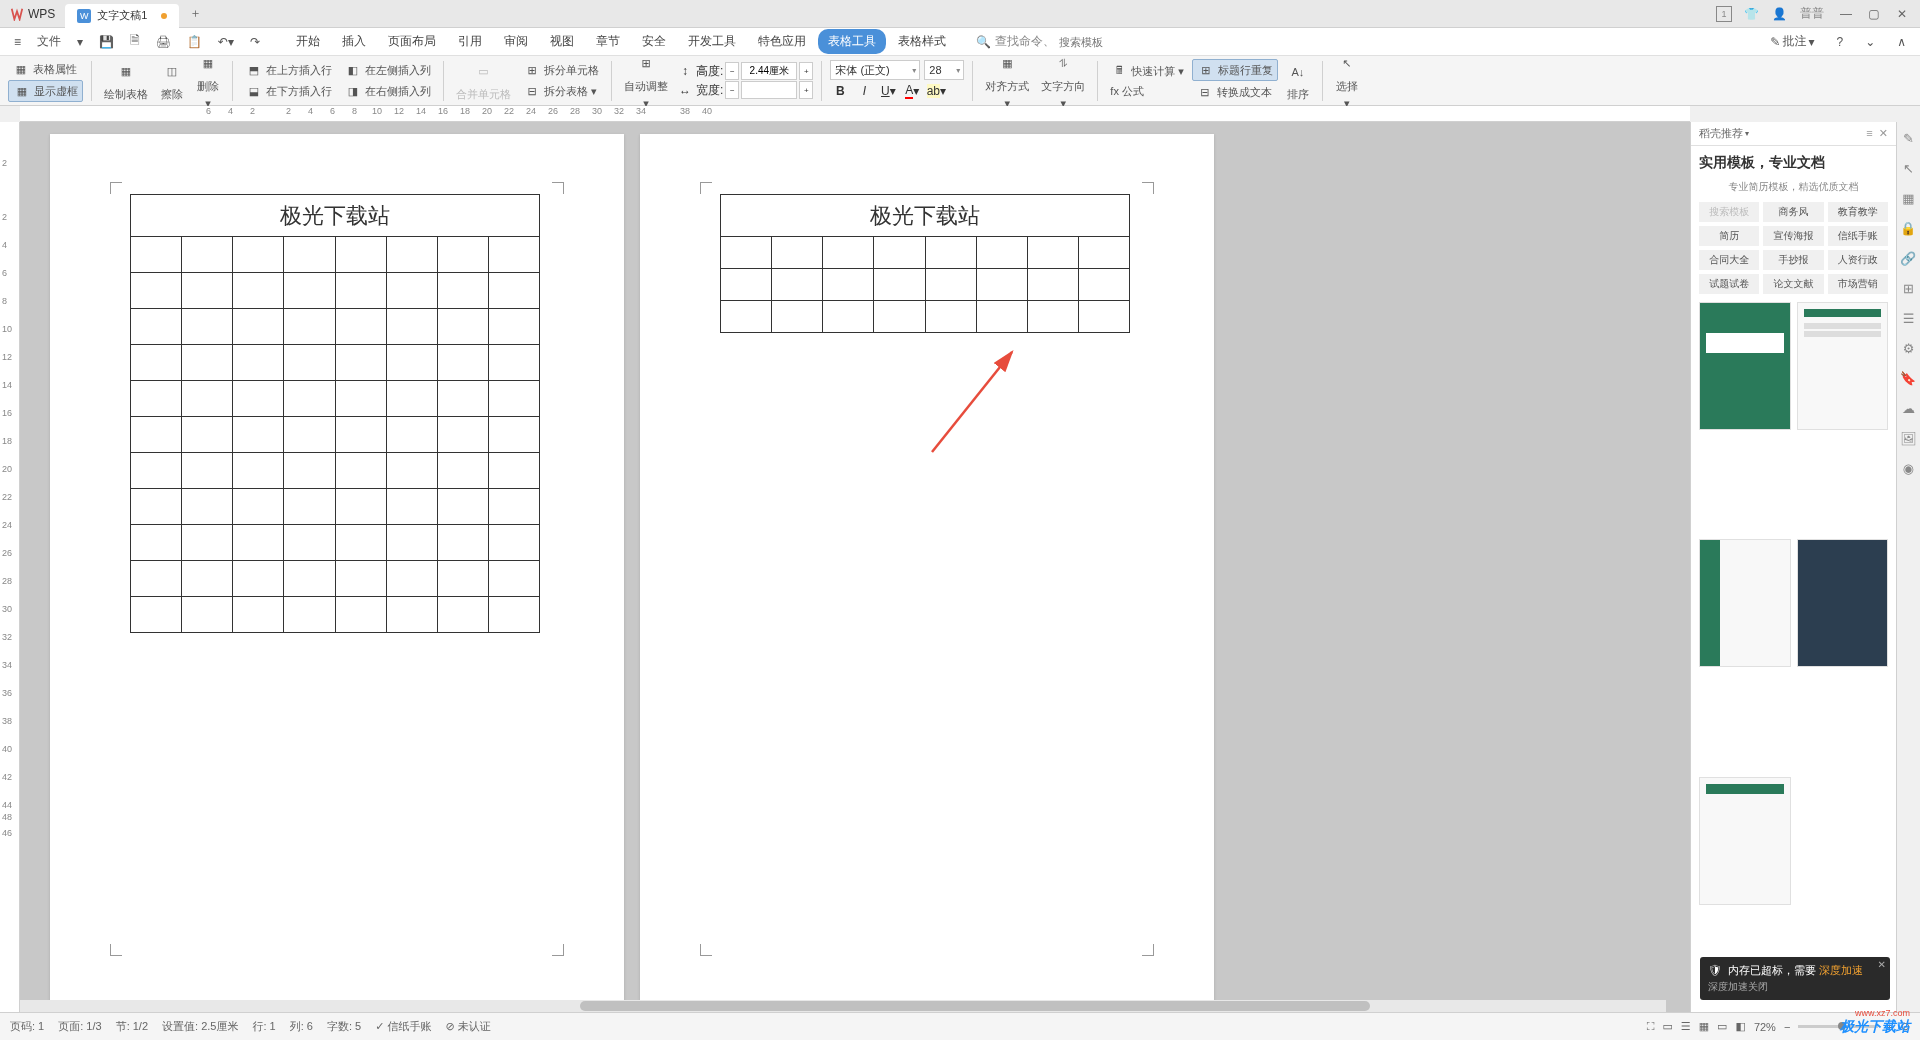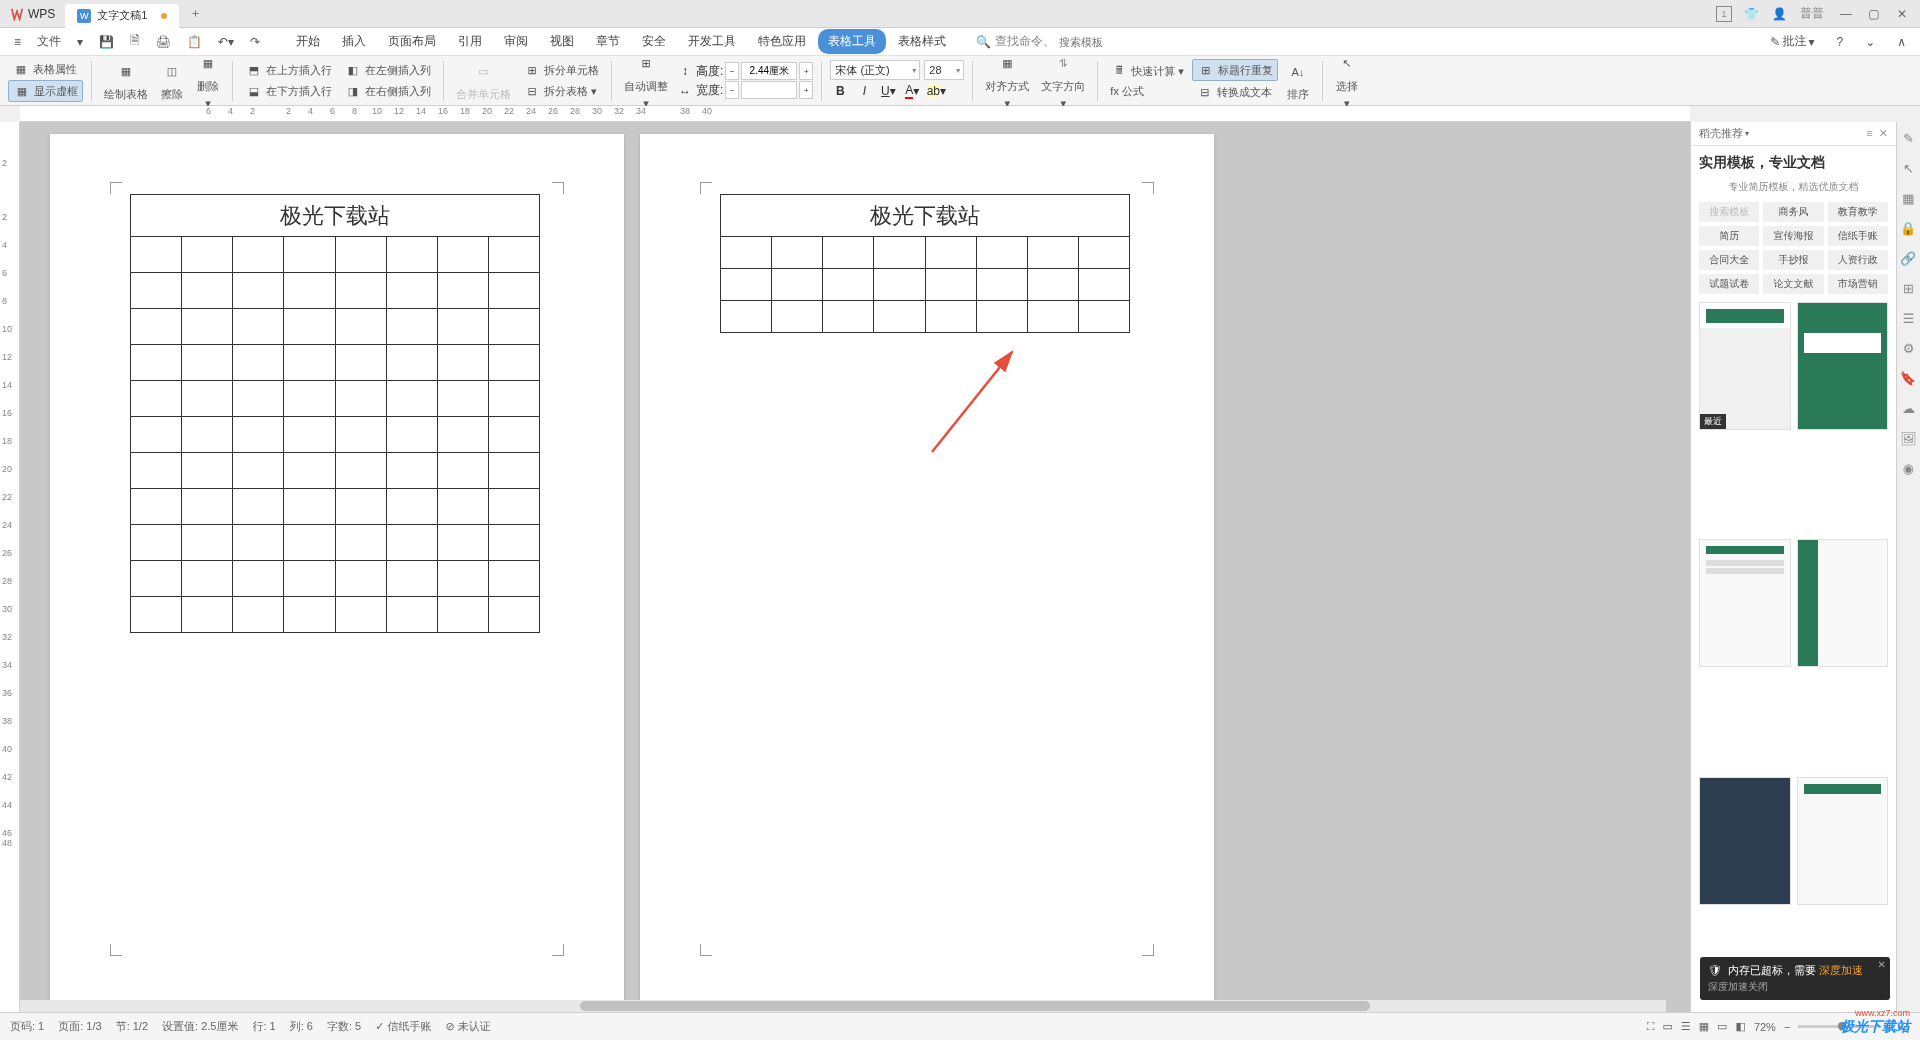--- a/index.html
+++ b/index.html
@@ -342,21 +342,21 @@
       <span class="vtick" style="top:454px">28</span>
     <span class="vtick" style="top:482px">30</span>
       <span class="vtick" style="top:510px">32</span>
       <span class="vtick" style="top:538px">34</span>
     <span class="vtick" style="top:566px">36</span>
       <span class="vtick" style="top:594px">38</span>
       <span class="vtick" style="top:622px">40</span>
     <span class="vtick" style="top:650px">42</span>
       <span class="vtick" style="top:678px">44</span>
       <span class="vtick" style="top:706px">46</span>
-    <span class="vtick" style="top:716px">48</span>
+    <span class="vtick" style="top:690px">48</span>
   </div>
   <div class="canvas">
 
     <div class="page">
       <div class="corner tl"></div>
         <div class="corner tr"></div>
         <div class="corner bl"></div>
         <div class="corner br"></div>
       <div class="page-inner">
         <table>
@@ -560,24 +560,20 @@
     <span class="cat-btn">合同大全</span>
     <span class="cat-btn">手抄报</span>
     <span class="cat-btn">人资行政</span>
   </div>
   <div class="cat-row">
     <span class="cat-btn">试题试卷</span>
     <span class="cat-btn">论文文献</span>
     <span class="cat-btn">市场营销</span>
   </div>
   <div class="tmpl-grid">
-    <div class="tmpl" style="background:linear-gradient(#fff 20%,#f0f0f0 20%)">
-        <div style="height:14px;background:#2a7a5a;margin:6px"></div>
-        <div class="tmpl-badge">最近</div>
-      </div>
     <div class="tmpl" style="background:#2a7a5a">
         <div style="height:20px;background:#fff;margin:30px 6px 6px"></div>
       </div>
     <div class="tmpl">
         <div style="height:8px;background:#2a7a5a;margin:6px"></div>
         <div style="height:6px;background:#ddd;margin:2px 6px"></div>
         <div style="height:6px;background:#ddd;margin:2px 6px"></div>
       </div>
     <div class="tmpl">
         <div style="width:20px;height:100%;background:#2a7a5a;float:left"></div>

